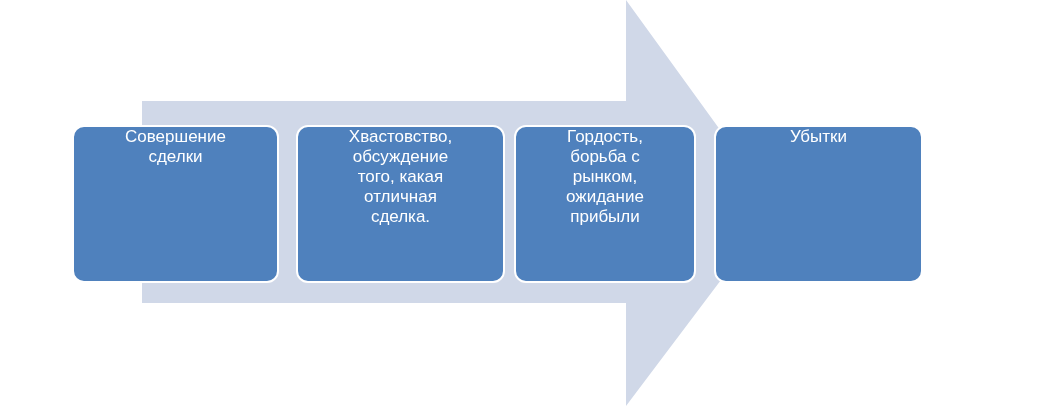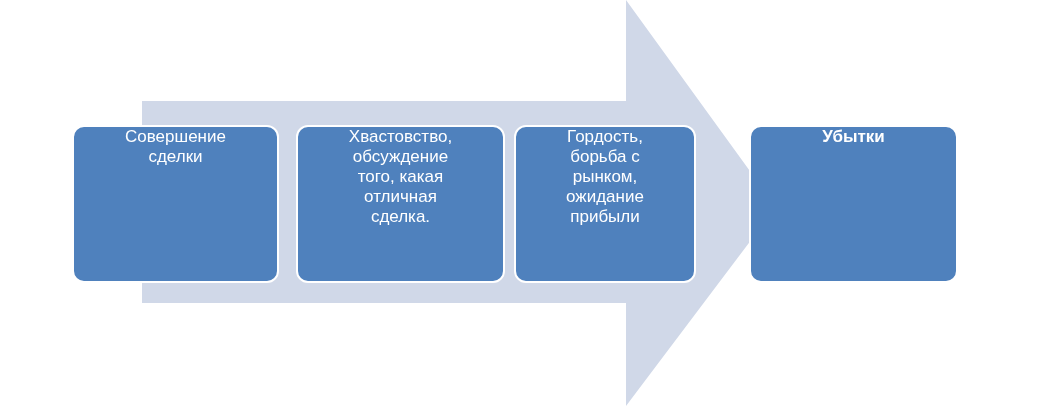--- a/index.html
+++ b/index.html
@@ -38,15 +38,15 @@
 отличная
 сделка.</span>
 </div>
 <div class="step" style="left:514px; width:182px;">
   <span class="step-text">Гордость,
 борьба с
 рынком,
 ожидание
 прибыли</span>
 </div>
-<div class="step" style="left:749px; width:209px;font-weight:bold;">
+<div class="step" style="left:714px; width:209px;">
   <span class="step-text">Убытки</span>
 </div>
 
 </body></html>

